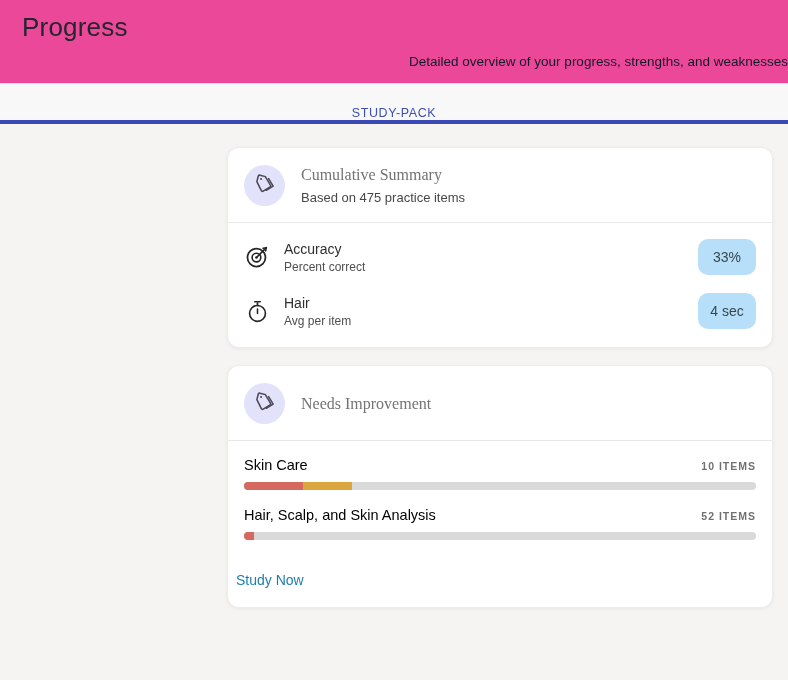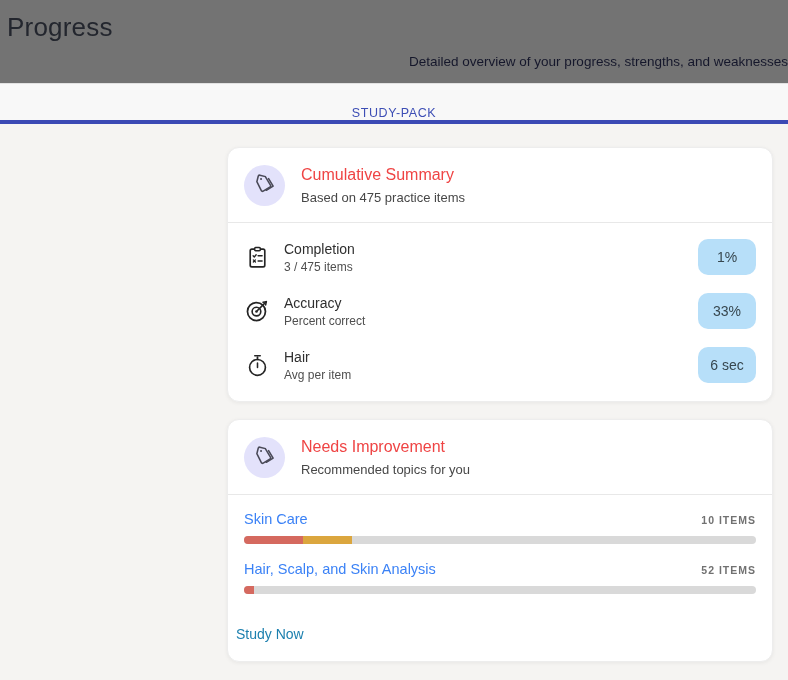--- a/index.html
+++ b/index.html
@@ -6,21 +6,21 @@
   html,body { width:788px; height:680px; }
   body {
     font-family:"Liberation Sans", sans-serif;
     background:#ffffff;
     color:#202124;
     overflow:hidden;
   }
   .page { width:788px; height:680px; display:flex; flex-direction:column; }
 
   
-  .page-header { background:#737373; padding:12px 0 14px 7px; }
+  .page-header { background:#ec4899; padding:12px 0 14px 22px; }
   .page-title { font-size:26px; font-weight:400; color:#23262e; letter-spacing:.2px; }
   .page-subtitle { font-size:13.5px; color:#15172b; margin-top:11px;text-align:right; }
   .header-divider { height:1px; background:#e2e2e2; }
 
   
   .tab-bar { background:#f8f8f8; height:36px; display:flex; align-items:flex-end; justify-content:center; }
   .tab { font-size:12.5px; font-weight:500; letter-spacing:.6px; color:#3d4eb5; cursor:pointer; padding:0 12px; }
   .tab-indicator { height:4px; background:#3b49b4; }
 
   
@@ -36,21 +36,21 @@
   .card + .card { margin-top:17px; }
 
   .card-header { display:flex; align-items:center; padding:17px 16px 16px 16px; }
   .avatar {
     width:41px; height:41px; border-radius:50%;
     background:#e3e2fb;
     display:flex; align-items:center; justify-content:center;
     flex:0 0 auto;
   }
   .card-titles { margin-left:16px; }
-  .card-title { font-size:16px; color:#ef4444; }
+  .card-title { font-size:16px; color:#737373;font-family:Liberation Serif, serif; }
   .card-subtitle { font-size:13px; color:#474747; margin-top:6px; }
   .divider { height:1px; background:#e8e8e8; }
 
   
   .stat-rows { padding:7px 0 9px 0; }
   .stat-row { display:flex; align-items:center; padding:8px 16px; height:54px; }
   .stat-icon { width:26px; height:26px; flex:0 0 auto; display:flex; align-items:center; justify-content:center; }
   .stat-text { margin-left:14px; }
   .stat-label { font-size:14px; color:#2f2f2f; }
   .stat-sublabel { font-size:12px; color:#4f4f4f; margin-top:3px; }
@@ -62,21 +62,21 @@
     min-width:58px;
     text-align:center;
     font-size:14px;
     color:#37474f;
   }
 
   
   .topics { padding:16px 16px 0 16px; }
   .topic { margin-bottom:17px; }
   .topic-head { display:flex; align-items:baseline; justify-content:space-between; }
-  .topic-name { font-size:14.5px; color:#3b82f6; }
+  .topic-name { font-size:14.5px; color:#000000; }
   .topic-items { font-size:10.5px; font-weight:600; letter-spacing:1px; color:#717171; }
   .topic-bar { margin-top:9px; height:8px; border-radius:4px; background:#d9d9d9; overflow:hidden; display:flex; }
   .topic-bar .seg { height:100%; }
 
   .card-action { padding:14px 16px 18px 8px; text-align:left; }
   .study-link { font-size:14px; color:#1b7fae; text-decoration:none; cursor:pointer; }
 
   svg { display:block; }
 </style>
 </head>
@@ -113,37 +113,20 @@
           </div>
           <div class="card-titles">
             <div class="card-title">Cumulative Summary</div>
             <div class="card-subtitle">Based on 475 practice items</div>
           </div>
         </div>
         <div class="divider"></div>
 
         <div class="stat-rows">
 
-          <div class="stat-row">
-            <div class="stat-icon">
-              <svg width="25" height="25" viewBox="0 0 24 24" fill="none">
-                <rect x="5" y="4" width="14" height="17" rx="1.6" stroke="#252525" stroke-width="1.6"></rect>
-                <rect x="9.3" y="2.4" width="5.4" height="3.2" rx="1" fill="#ffffff" stroke="#252525" stroke-width="1.5"></rect>
-                <path d="M7.8 10.4 l1.1 1.1 1.8-2.1" stroke="#252525" stroke-width="1.3" stroke-linecap="round" stroke-linejoin="round"></path>
-                <path d="M12.6 10.4 H16.4" stroke="#252525" stroke-width="1.4" stroke-linecap="round"></path>
-                <path d="M8 14.3 l2 2 M10 14.3 l-2 2" stroke="#252525" stroke-width="1.2" stroke-linecap="round"></path>
-                <path d="M12.6 15.3 H16.4" stroke="#252525" stroke-width="1.4" stroke-linecap="round"></path>
-              </svg>
-            </div>
-            <div class="stat-text">
-              <div class="stat-label">Completion</div>
-              <div class="stat-sublabel">3 / 475 items</div>
-            </div>
-            <div class="stat-badge">1%</div>
-          </div>
 
           <div class="stat-row">
             <div class="stat-icon">
               <svg width="26" height="26" viewBox="0 0 24 24" fill="none">
                 <circle cx="11.5" cy="12.5" r="8.3" stroke="#252525" stroke-width="1.6"></circle>
                 <circle cx="11.5" cy="12.5" r="4" stroke="#252525" stroke-width="1.5"></circle>
                 <circle cx="11.5" cy="12.5" r="1.2" fill="#252525"></circle>
                 <path d="M20.6 3.4 L12.2 11.8" stroke="#252525" stroke-width="1.5" stroke-linecap="round"></path>
                 <path d="M20.6 3.4 l-0.6 3 M20.6 3.4 l-3 0.6" stroke="#252525" stroke-width="1.4" stroke-linecap="round"></path>
               </svg>
@@ -161,42 +144,41 @@
                 <circle cx="12" cy="13.8" r="7.6" stroke="#252525" stroke-width="1.6"></circle>
                 <path d="M12 13.8 V9.6" stroke="#252525" stroke-width="1.5" stroke-linecap="round"></path>
                 <path d="M12 6.2 V4" stroke="#252525" stroke-width="1.6" stroke-linecap="round"></path>
                 <path d="M9.4 2.6 H14.6" stroke="#252525" stroke-width="1.6" stroke-linecap="round"></path>
               </svg>
             </div>
             <div class="stat-text">
               <div class="stat-label">Hair</div>
               <div class="stat-sublabel">Avg per item</div>
             </div>
-            <div class="stat-badge">6 sec</div>
+            <div class="stat-badge">4 sec</div>
           </div>
 
         </div>
       </div>
 
       <div class="card">
         <div class="card-header">
           <div class="avatar">
             <span>
               <svg width="25" height="25" viewBox="0 0 24 24" fill="none">
                 <g transform="rotate(14 12 12)">
                   <path d="M4 10.2 V4.8 A1.3 1.3 0 0 1 5.3 3.5 H10.7 L17.6 10.4 a1.2 1.2 0 0 1 0 1.7 L12.1 17.6 a1.2 1.2 0 0 1 -1.7 0 Z" stroke="#4a4a58" stroke-width="1.5"></path>
                   <circle cx="7.3" cy="6.8" r="1" fill="#4a4a58"></circle>
                   <path d="M14.2 4.6 l6 6 -5.4 5.4" stroke="#4a4a58" stroke-width="1.5" stroke-linecap="round" stroke-linejoin="round"></path>
                 </g>
               </svg>
             </span>
           </div>
           <div class="card-titles">
             <div class="card-title">Needs Improvement</div>
-            <div class="card-subtitle">Recommended topics for you</div>
           </div>
         </div>
         <div class="divider"></div>
 
         <div class="topics">
 
           <div class="topic">
             <div class="topic-head">
               <span class="topic-name">Skin Care</span>
               <span class="topic-items">10 ITEMS</span>

